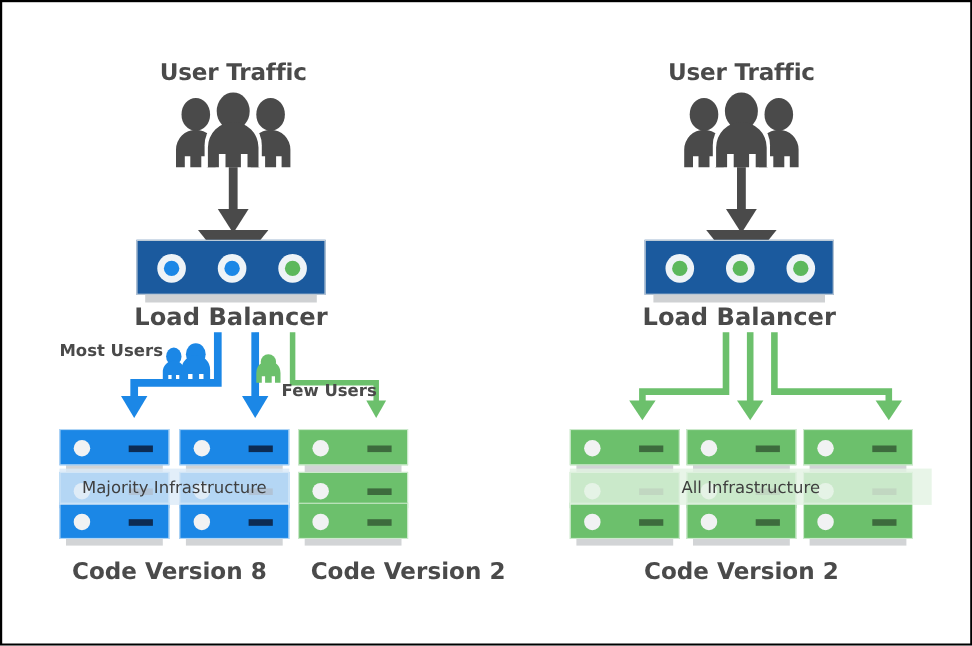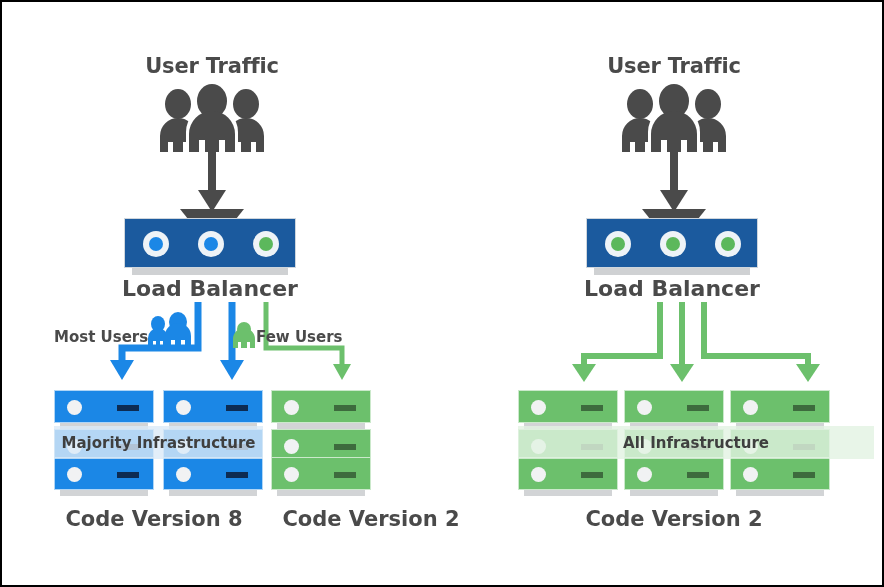--- a/index.html
+++ b/index.html
@@ -29,21 +29,21 @@
   .srv .shadow{height:6px;margin:0 6px;background:#d2d4d6;}
   .srv .disc{position:absolute;left:12px;top:9px;width:15px;height:15px;border-radius:50%;background:#f1f2f3;}
   .srv .dash{position:absolute;right:14px;top:14px;width:22px;height:6px;}
   .srv.blue .body{background:#1b87e6;}
   .srv.blue .dash{background:#0d2b52;}
   .srv.green .body{background:#6cc06c;}
   .srv.green .dash{background:#3d6b3d;}
 
   
   .band{position:absolute;display:flex;align-items:center;justify-content:center;}
-  .band span{font-weight:bold;font-size:15px;color:#3f3f3f;white-space:nowrap;position:relative;z-index:3;}
+  .band span{font-weight:normal;font-size:15px;color:#3f3f3f;white-space:nowrap;position:relative;z-index:3;}
   .band .veil{position:absolute;left:0;top:0;right:0;bottom:0;z-index:2;}
   .band.blue .veil{background:rgba(219,234,247,.80);}
   .band.green .veil{background:rgba(226,242,226,.80);}
 
   svg{display:block;overflow:visible;}
 </style>
 </head>
 <body>
 
 <div id="canvas">
@@ -104,41 +104,41 @@
       <polygon points="68,58 92,58 80,78" fill="#1b87e6"></polygon>
 
       <path d="M190 0 V62" stroke="#1b87e6" stroke-width="7" fill="none"></path>
       <polygon points="178,58 202,58 190,78" fill="#1b87e6"></polygon>
 
       <path d="M224 0 V46 H300 V66" stroke="#6cc06c" stroke-width="5" fill="none"></path>
       <polygon points="291,62 309,62 300,78" fill="#6cc06c"></polygon>
     </svg>
   </div>
 
-  <div class="abs lbl-users" style="left:52px;top:326px;">Most Users</div>
+  <div class="abs lbl-users" style="left:52px;top:308px;">Most Users</div>
   <div class="abs" style="left:145px;top:312px;">
     <svg width="46" height="34" viewBox="0 0 46 34">
       <g fill="#1b87e6">
         <ellipse cx="11" cy="10" rx="7" ry="8"></ellipse>
         <path d="M1 34 v-10 a10 10 0 0 1 20 0 v10 h-5 v-7 h-3 v7 h-4 v-7 h-3 v7 z"></path>
         <ellipse cx="31" cy="8" rx="9" ry="10"></ellipse>
         <path d="M18 34 v-12 a13 13 0 0 1 26 0 v12 h-6 v-8 h-4 v8 h-6 v-8 h-4 v8 z"></path>
       </g>
     </svg>
   </div>
 
   <div class="abs" style="left:230px;top:320px;">
     <svg width="24" height="26" viewBox="0 0 24 26">
       <g fill="#6cc06c">
         <ellipse cx="12" cy="7" rx="7" ry="7"></ellipse>
         <path d="M1 26 v-9 a11 11 0 0 1 22 0 v9 h-5 v-6 h-3 v6 h-6 v-6 h-3 v6 z"></path>
       </g>
     </svg>
   </div>
-  <div class="abs lbl-users" style="left:254px;top:326px;">Few Users</div>
+  <div class="abs lbl-users" style="left:254px;top:344px;">Few Users</div>
 
   <div class="srv blue" style="left:52px;top:388px;width:100px;">
     <div class="body">
       <div class="disc"></div>
       <div class="dash"></div>
     </div>
       <div class="shadow"></div>
   </div>
   <div class="srv blue" style="left:52px;top:427px;width:100px;">
     <div class="body">
@@ -326,20 +326,20 @@
       <div class="shadow"></div>
   </div>
   <div class="srv green" style="left:728px;top:455px;width:100px;">
     <div class="body">
       <div class="disc"></div>
       <div class="dash"></div>
     </div>
       <div class="shadow"></div>
   </div>
 
-  <div class="band green" style="left:516px;top:424px;width:356px;height:33px;">
+  <div class="band green" style="left:516px;top:424px;width:329px;height:33px;">
     <div class="veil"></div>
     <span>All Infrastructure</span>
   </div>
 
   <div class="abs lbl-cv" style="left:562px;top:505px;width:220px;">Code Version 2</div>
 
 </div>
 
 </body></html>

